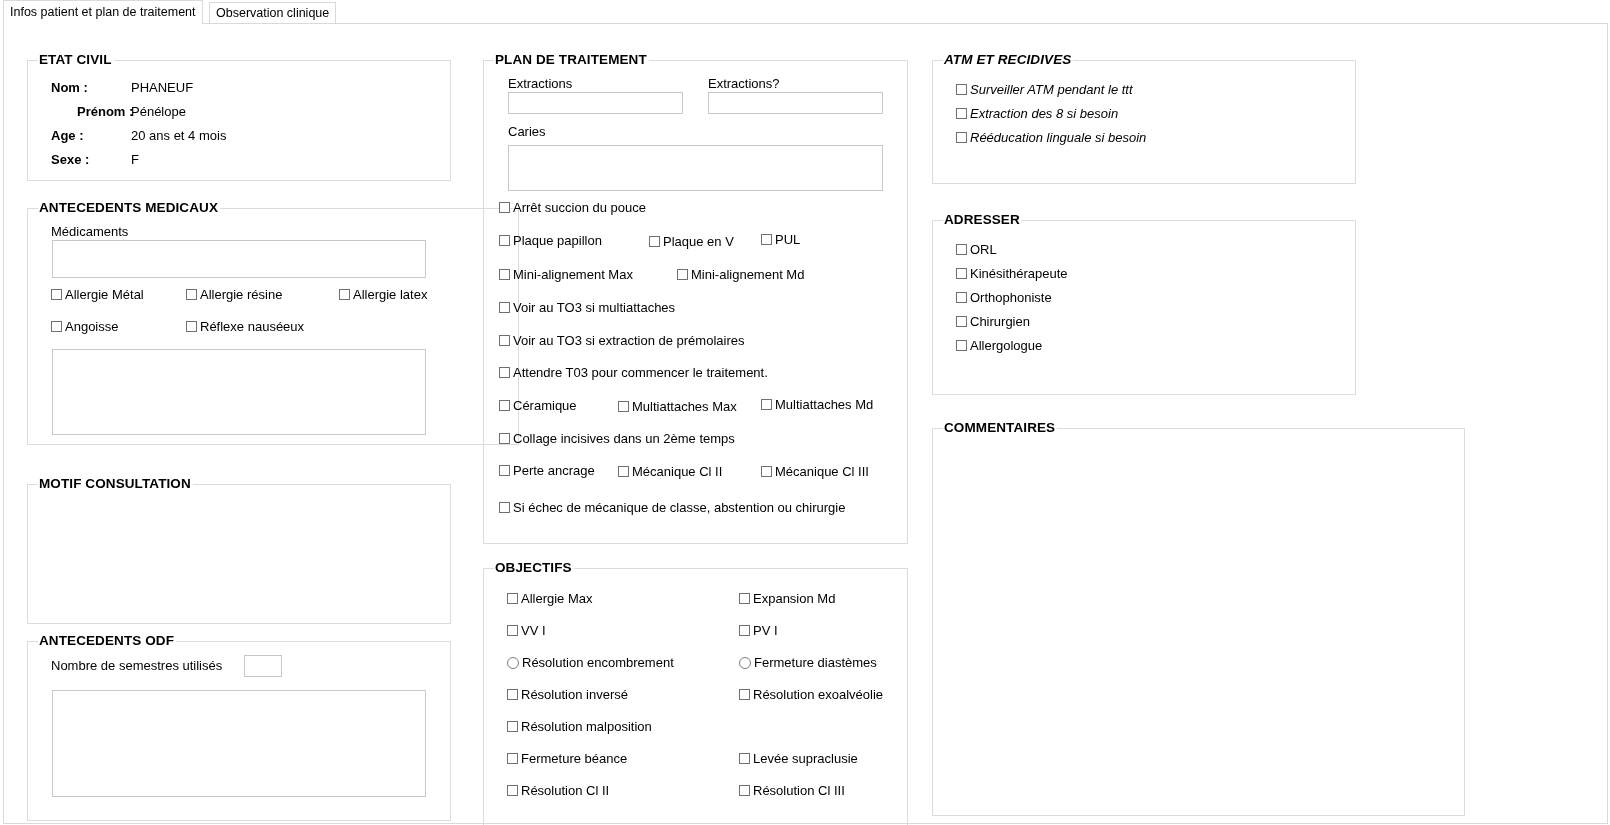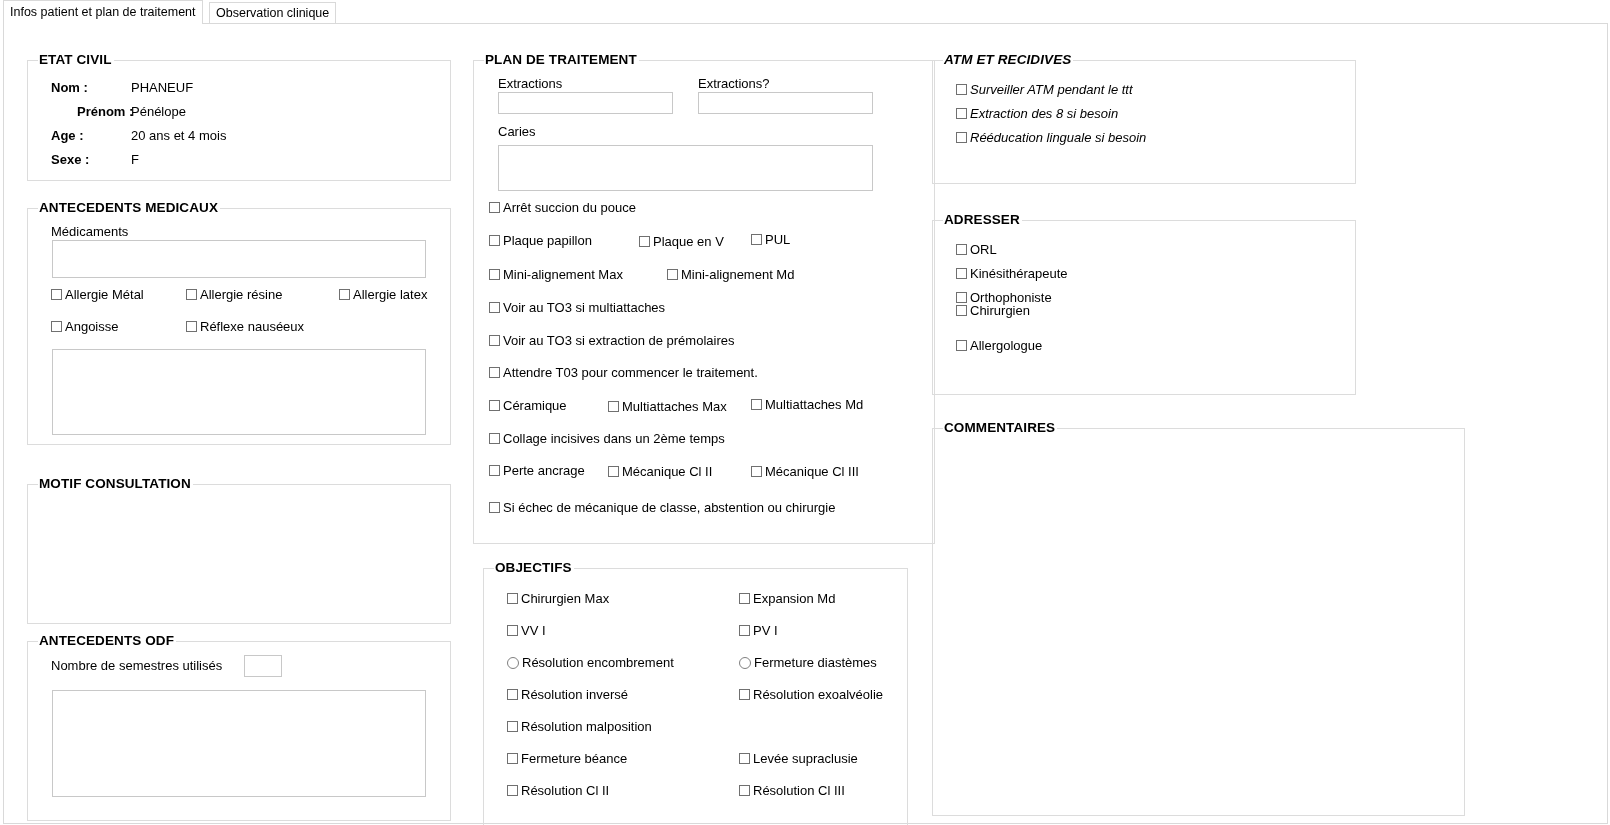--- a/index.html
+++ b/index.html
@@ -39,21 +39,21 @@
     <span class="abs lbl-bold" style="left:23px; top:19px;">Nom :</span>
     <span class="abs" style="left:103px; top:19px;">PHANEUF</span>
     <span class="abs lbl-bold" style="left:23px; top:43px;padding-left:26px;">Prénom :</span>
     <span class="abs" style="left:103px; top:43px;">Pénélope</span>
     <span class="abs lbl-bold" style="left:23px; top:67px;">Age :</span>
     <span class="abs" style="left:103px; top:67px;">20 ans et 4 mois</span>
     <span class="abs lbl-bold" style="left:23px; top:91px;">Sexe :</span>
     <span class="abs" style="left:103px; top:91px;">F</span>
   </div>
 
-  <div class="group" style="left:23px; top:184px; width:424px; height:237px;">
+  <div class="group" style="left:23px; top:184px; width:492px; height:237px;">
     <span class="group-title">ANTECEDENTS MEDICAUX</span>
     <span class="abs" style="left:23px; top:15px;">Médicaments</span>
     <div class="field" style="left:24px; top:31px; width:374px; height:38px;"></div>
     <div class="cb" style="left:23px; top:78px;">
         <span class="box"></span>
         <span>Allergie Métal</span>
       </div>
     <div class="cb" style="left:158px; top:78px;">
         <span class="box"></span>
         <span>Allergie résine</span>
@@ -77,21 +77,21 @@
     <span class="group-title">MOTIF CONSULTATION</span>
   </div>
 
   <div class="group" style="left:23px; top:617px; width:424px; height:180px;">
     <span class="group-title">ANTECEDENTS ODF</span>
     <span class="abs" style="left:23px; top:16px;">Nombre de semestres utilisés</span>
     <div class="field" style="left:216px; top:13px; width:38px; height:22px;"></div>
     <div class="field" style="left:24px; top:48px; width:374px; height:107px;"></div>
   </div>
 
-  <div class="group" style="left:469px; top:36px; width:462px; height:484px;">
+  <div class="group" style="left:479px; top:36px; width:425px; height:484px;">
     <span class="group-title">PLAN DE TRAITEMENT</span>
     <span class="abs" style="left:24px; top:15px;">Extractions</span>
     <div class="field" style="left:24px; top:31px; width:175px; height:22px;"></div>
     <span class="abs" style="left:224px; top:15px;">Extractions?</span>
     <div class="field" style="left:224px; top:31px; width:175px; height:22px;"></div>
     <span class="abs" style="left:24px; top:63px;">Caries</span>
     <div class="field" style="left:24px; top:84px; width:375px; height:46px;"></div>
 
     <div class="cb" style="left:15px; top:139px;">
         <span class="box"></span>
@@ -167,21 +167,21 @@
     <div class="cb" style="left:15px; top:439px;">
         <span class="box"></span>
         <span>Si échec de mécanique de classe, abstention ou chirurgie</span>
       </div>
   </div>
 
   <div class="group" style="left:479px; top:544px; width:425px; height:319px;">
     <span class="group-title">OBJECTIFS</span>
     <div class="cb" style="left:23px; top:22px;">
         <span class="box"></span>
-        <span>Chirurgien Max</span>
+        <span>Allergie Max</span>
       </div>
     <div class="cb" style="left:255px; top:22px;">
         <span class="box"></span>
         <span>Expansion Md</span>
       </div>
     <div class="cb" style="left:23px; top:54px;">
         <span class="box"></span>
         <span>VV I</span>
       </div>
     <div class="cb" style="left:255px; top:54px;">
@@ -249,21 +249,21 @@
         <span>ORL</span>
       </div>
     <div class="cb" style="left:23px; top:45px;">
         <span class="box"></span>
         <span>Kinésithérapeute</span>
       </div>
     <div class="cb" style="left:23px; top:69px;">
         <span class="box"></span>
         <span>Orthophoniste</span>
       </div>
-    <div class="cb" style="left:23px; top:82px;">
+    <div class="cb" style="left:23px; top:93px;">
         <span class="box"></span>
         <span>Chirurgien</span>
       </div>
     <div class="cb" style="left:23px; top:117px;">
         <span class="box"></span>
         <span>Allergologue</span>
       </div>
   </div>
 
   <div class="group" style="left:928px; top:404px; width:533px; height:388px;">

